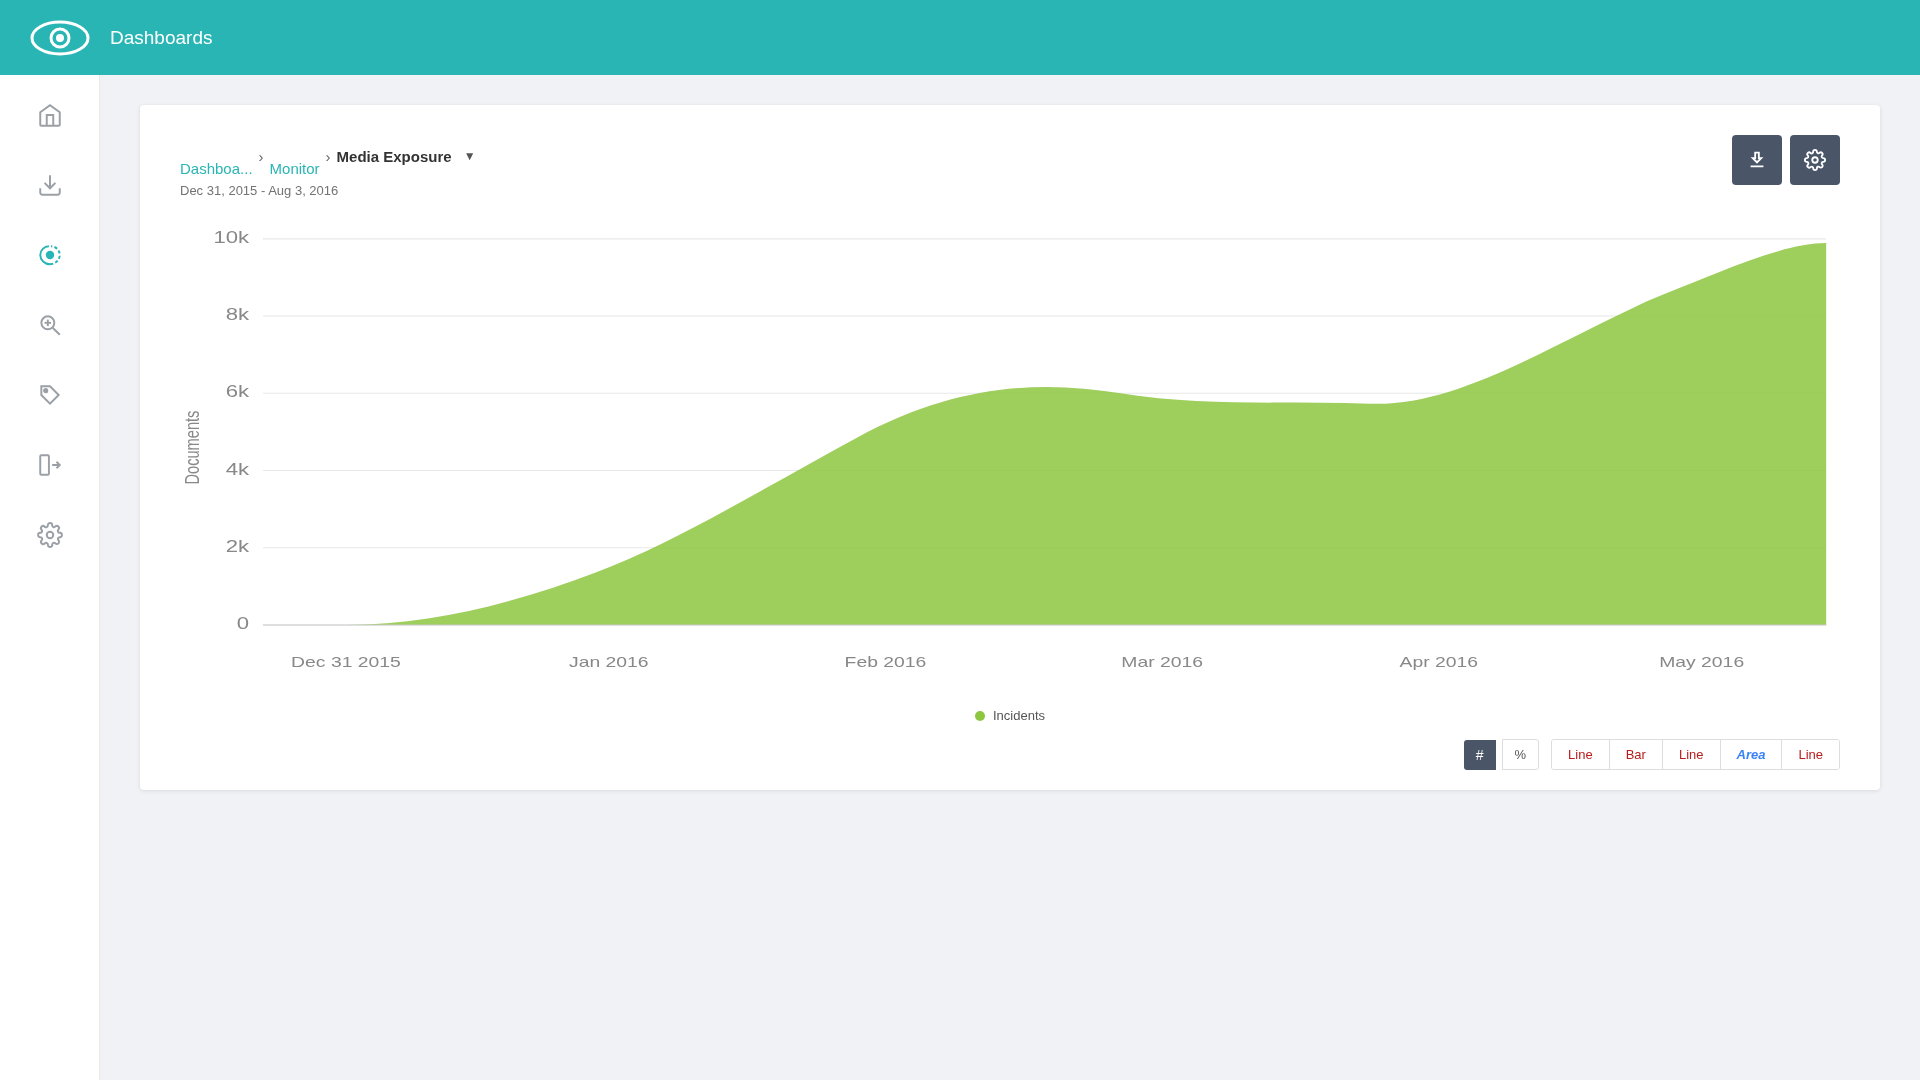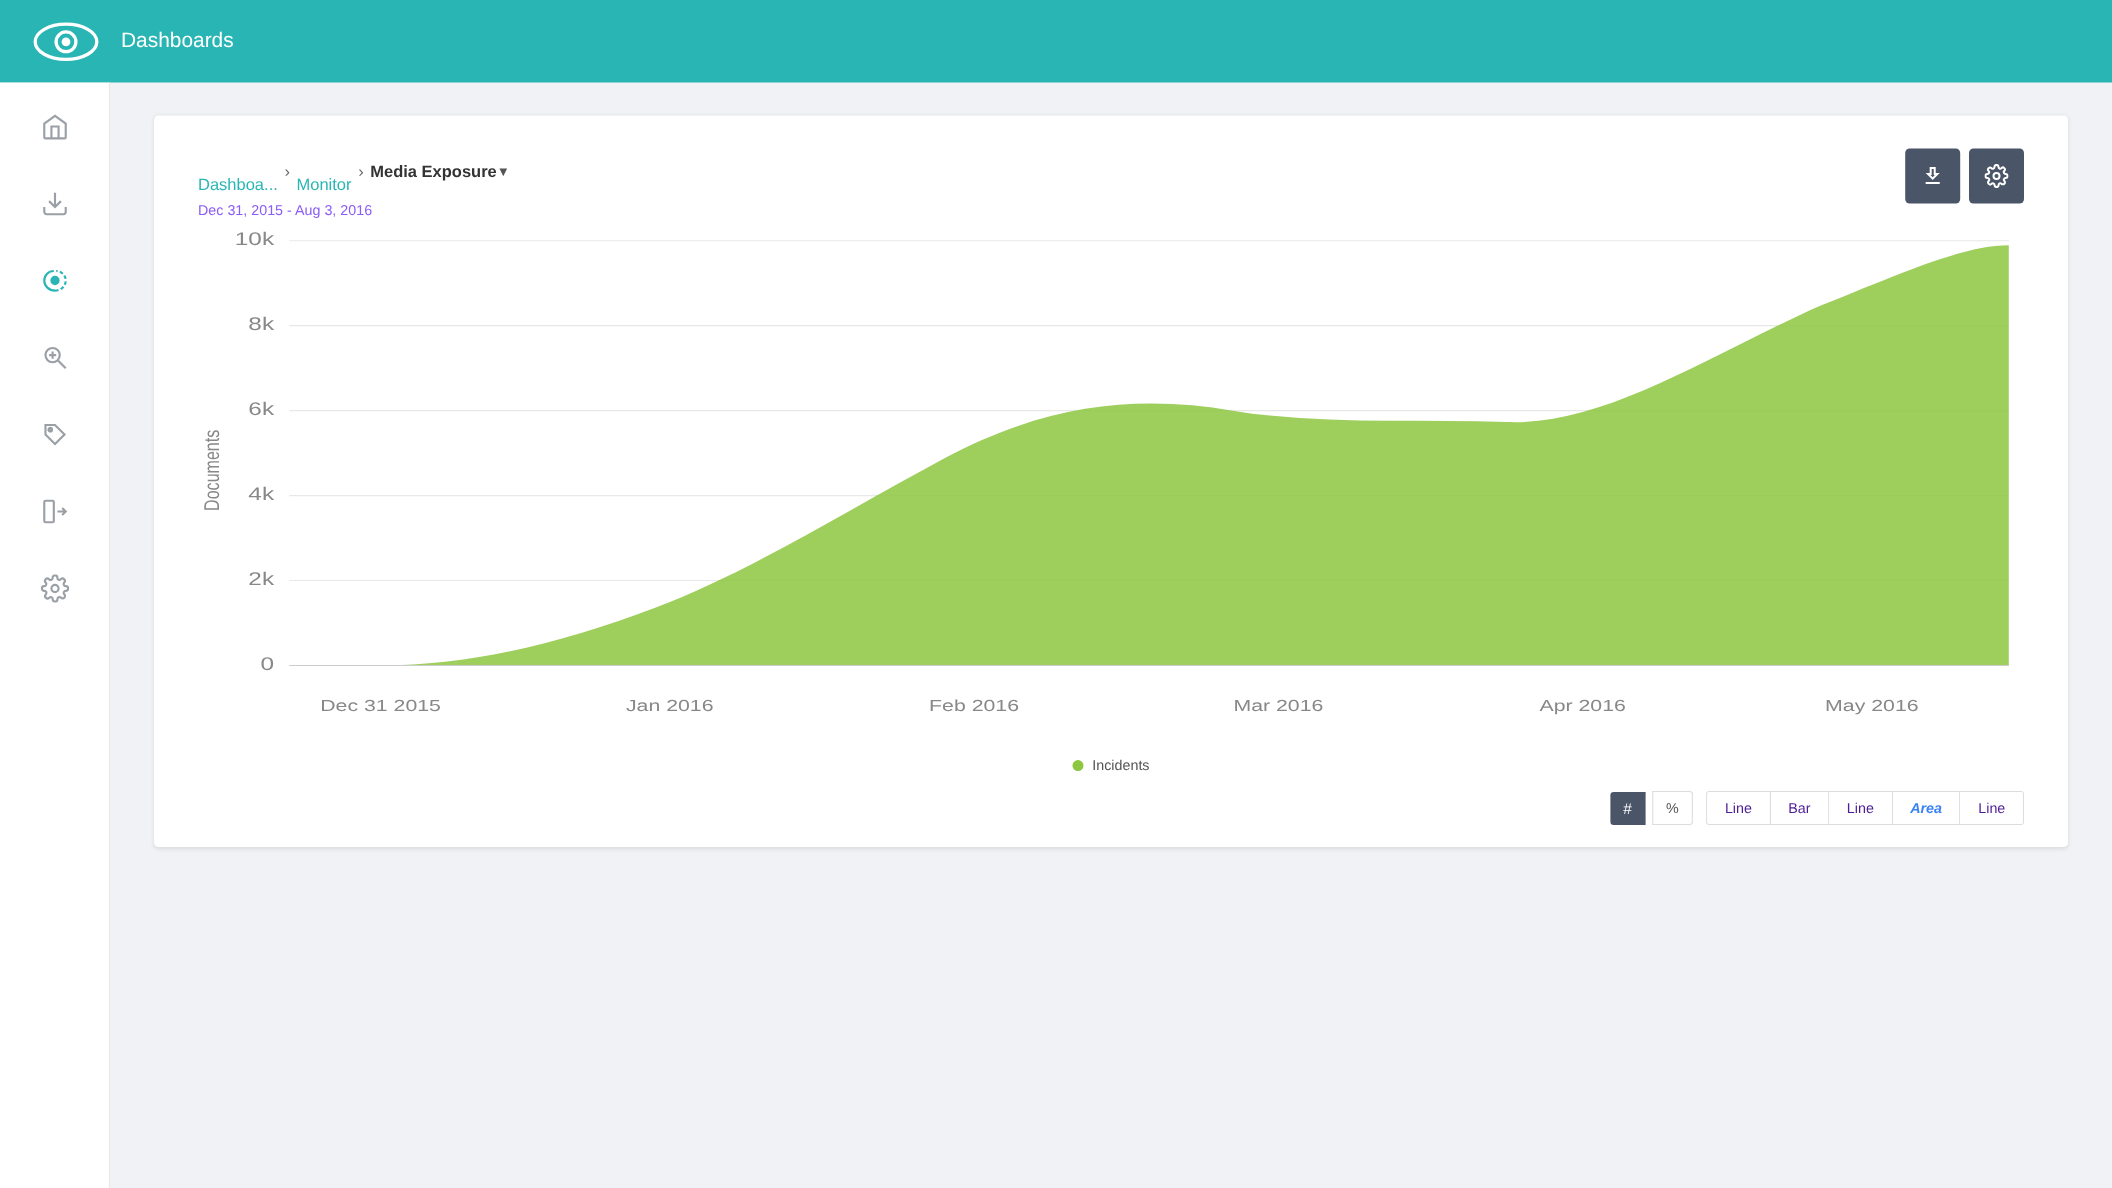--- a/index.html
+++ b/index.html
@@ -89,31 +89,32 @@
     .breadcrumb-sep {
       color: #666;
       font-size: 15px;
     }
     .breadcrumb-current {
       color: #333;
       font-size: 15px;
       font-weight: 600;
       display: flex;
       align-items: center;
-      gap: 0;
+      gap: 12px;
       cursor: pointer;
     }
     .breadcrumb-arrow {
       font-size: 12px;
       color: #555;
     }
 
     .date-range {
-      color: #8b5cf6;
+      color: #737373;
       font-size: 13px;
+      margin-bottom: 20px;
     }
 
     
     .chart-toolbar {
       position: absolute;
       top: 30px;
       right: 40px;
       display: flex;
       gap: 8px;
     }
@@ -195,21 +196,21 @@
       display: flex;
       border: 1px solid #ddd;
       border-radius: 3px;
       overflow: hidden;
       margin-left: 6px;
     }
     .type-btn {
       padding: 7px 16px;
       border: none;
       background: white;
-      color: #4c1d95;
+      color: #b91c1c;
       font-size: 13px;
       cursor: pointer;
       border-right: 1px solid #ddd;
     }
     .type-btn:last-child { border-right: none; }
     .type-btn.active { color: #3b82f6; font-weight: 600; font-style: italic; }
   </style>
 </head>
 <body>
 

